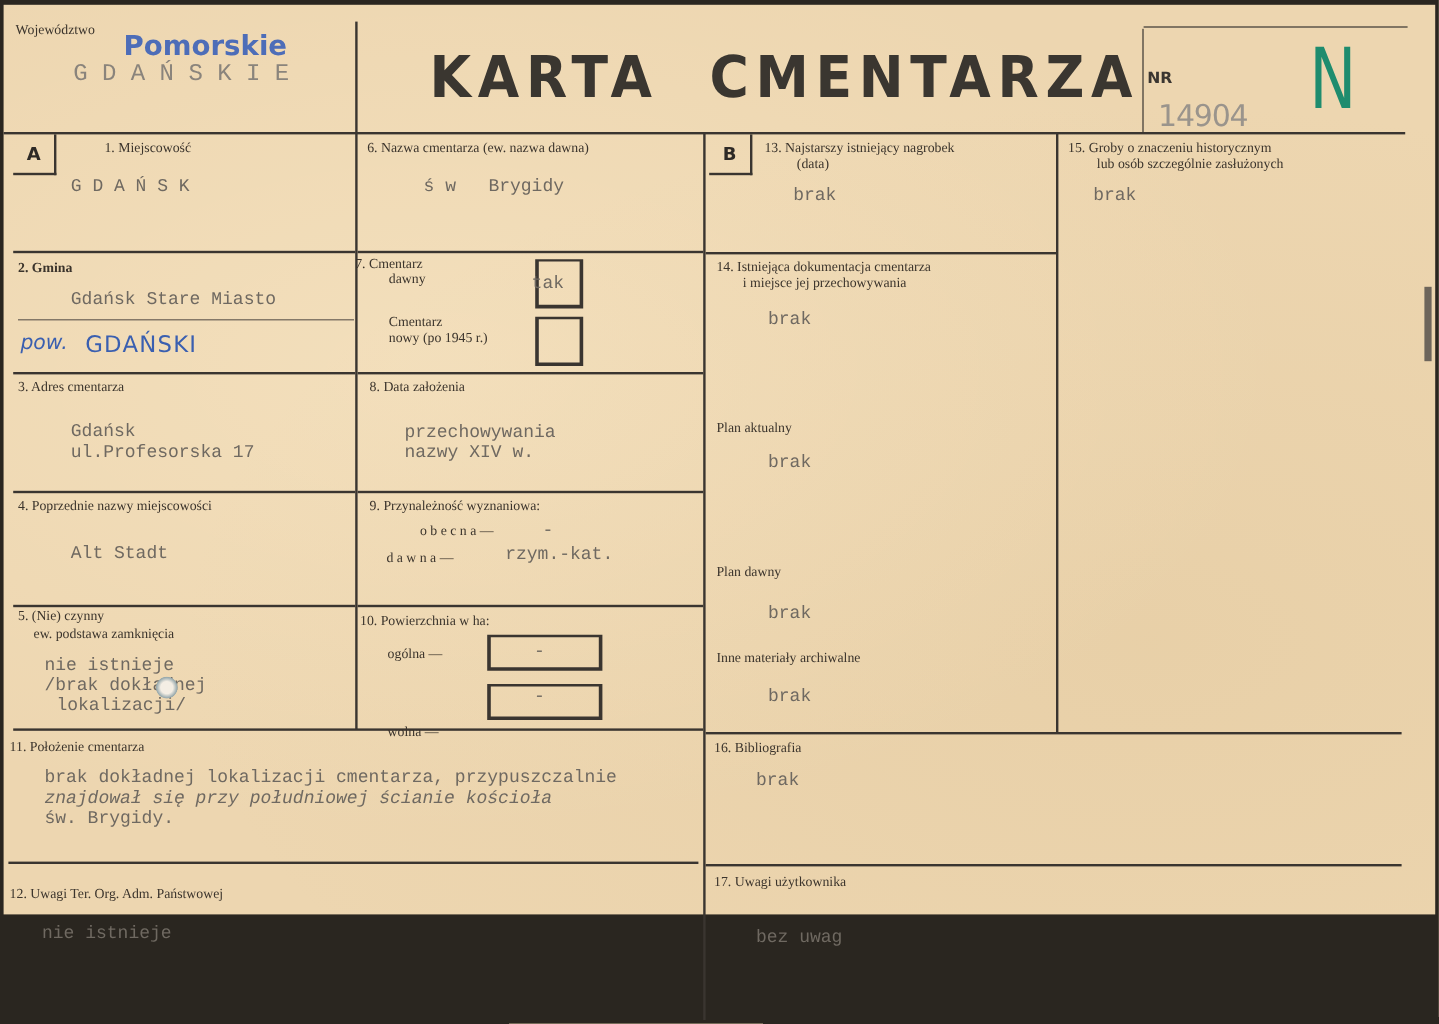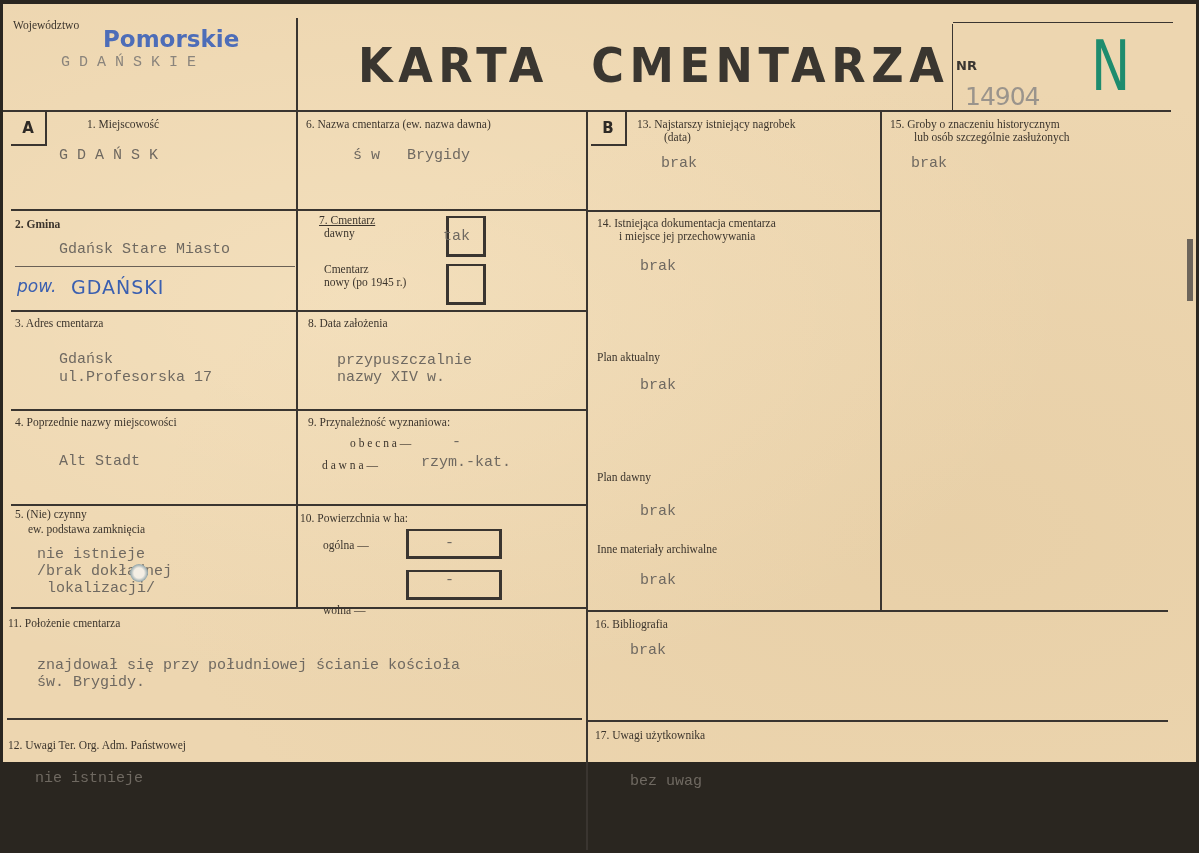--- a/index.html
+++ b/index.html
@@ -46,21 +46,21 @@
   <div class="hl" style="left:295px;top:405px;width:288px;"></div>
   <div class="hl" style="left:295px;top:500px;width:288px;"></div>
 
   <div class="hl" style="left:585px;top:206px;width:292px;"></div>
   <div class="hl" style="left:585px;top:606px;width:580px;"></div>
   <div class="hl" style="left:585px;top:716px;width:580px;"></div>
   <div class="abs" style="left:1184px;top:235px;width:6px;height:62px;background:#6d655b;"></div>
 
   <div class="lbl" style="left:10px;top:15px;">Województwo</div>
   <div class="stamp" style="left:100px;top:22px;">Pomorskie</div>
-  <div class="tw" style="left:58px;top:50px;font-size:15px;color:#8a847c;">G D A Ń S K I E</div>
+  <div class="tw" style="left:58px;top:50px;font-size:20px;color:#8a847c;">G D A Ń S K I E</div>
   <div class="title">KARTA  CMENTARZA</div>
   <div class="abs" style="left:953px;top:54px;font-family:'DejaVu Sans',sans-serif;font-weight:bold;font-size:13px;color:#3a3530;">NR</div>
   <div class="abs" style="left:962px;top:78px;font-family:'DejaVu Sans',sans-serif;font-size:25px;color:#9a948c;letter-spacing:-1px;">14904</div>
   <div class="abs" style="left:1088px;top:22px;font-family:'DejaVu Sans',sans-serif;font-size:70px;line-height:80px;color:#1e8c6e;transform:scaleX(0.75);transform-origin:left top;">N</div>
 
   <div class="sect" style="left:8px;top:108px;">A</div>
 
   <div class="lbl" style="left:84px;top:114px;">1.  Miejscowość</div>
   <div class="tw" style="left:56px;top:143px;">G D A Ń S K</div>
 
@@ -79,53 +79,54 @@
   <div class="lbl" style="left:12px;top:504px;">5.  (Nie) czynny</div>
   <div class="lbl" style="left:25px;top:519px;">ew. podstawa zamknięcia</div>
   <div class="tw" style="left:34px;top:542px;">nie istnieje</div>
   <div class="tw" style="left:34px;top:559px;">/brak dokładnej</div>
   <div class="tw" style="left:44px;top:576px;">lokalizacji/</div>
   <div class="abs" style="left:127px;top:560px;width:18px;height:18px;border-radius:50%;background:radial-gradient(circle,#f4eee4 40%,#8fa3a8 70%,rgba(0,0,0,0) 75%);"></div>
 
   <div class="lbl" style="left:303px;top:114px;">6.  Nazwa cmentarza (ew. nazwa dawna)</div>
   <div class="tw" style="left:350px;top:143px;">ś w   Brygidy</div>
 
-  <div class="lbl" style="left:316px;top:210px;text-decoration:underline;">7.  Cmentarz</div>
+  <div class="lbl" style="left:293px;top:210px;">7.  Cmentarz</div>
   <div class="lbl" style="left:321px;top:223px;">dawny</div>
   <div class="box" style="left:443px;top:212px;width:34px;height:36px;">
     <span class="tw" style="left:-6px;top:10px;">tak</span>
   </div>
   <div class="lbl" style="left:321px;top:259px;">Cmentarz</div>
   <div class="lbl" style="left:321px;top:272px;">nowy (po 1945 r.)</div>
   <div class="box" style="left:443px;top:260px;width:34px;height:36px;">
     <span class="tw" style="left:4px;top:10px;"></span>
   </div>
 
   <div class="lbl" style="left:305px;top:313px;">8.  Data założenia</div>
-  <div class="tw" style="left:334px;top:348px;">przypuszczalnie</div>
+  <div class="tw" style="left:334px;top:348px;">przechowywania</div>
   <div class="tw" style="left:334px;top:365px;">nazwy XIV w.</div>
 
   <div class="lbl" style="left:305px;top:412px;">9.  Przynależność wyznaniowa:</div>
   <div class="lbl" style="left:319px;top:433px;margin-left:28px;">o b e c n a —</div>
   <div class="tw" style="left:449px;top:430px;">-</div>
   <div class="lbl" style="left:319px;top:455px;">d a w n a —</div>
   <div class="tw" style="left:418px;top:450px;">rzym.-kat.</div>
 
   <div class="lbl" style="left:297px;top:508px;">10.  Powierzchnia w ha:</div>
   <div class="lbl" style="left:320px;top:535px;">ogólna —</div>
   <div class="box" style="left:403px;top:525px;width:90px;height:25px;">
     <span class="tw" style="left:36px;top:4px;">-</span>
   </div>
   <div class="lbl" style="left:320px;top:576px;margin-top:24px;">wolna —</div>
   <div class="box" style="left:403px;top:566px;width:90px;height:25px;">
     <span class="tw" style="left:36px;top:0px;">-</span>
   </div>
 
   <div class="lbl" style="left:5px;top:613px;">11.  Położenie cmentarza</div>
-  <div class="tw" style="left:34px;top:653px;">znajdował się przy południowej ścianie kościoła</div>
+  <div class="tw" style="left:34px;top:636px;">brak dokładnej lokalizacji cmentarza, przypuszczalnie</div>
+  <div class="tw" style="left:34px;top:653px;font-style:italic;">znajdował się przy południowej ścianie kościoła</div>
   <div class="tw" style="left:34px;top:670px;">św. Brygidy.</div>
 
   <div class="lbl" style="left:5px;top:735px;">12.  Uwagi Ter. Org. Adm. Państwowej</div>
   <div class="tw" style="left:32px;top:766px;">nie istnieje</div>
 
   <div class="sect" style="left:588px;top:108px;border-left:none;">B</div>
 
   <div class="lbl" style="left:634px;top:114px;">13.  Najstarszy istniejący nagrobek</div>
   <div class="lbl" style="left:661px;top:127px;">(data)</div>
   <div class="tw" style="left:658px;top:151px;">brak</div>

